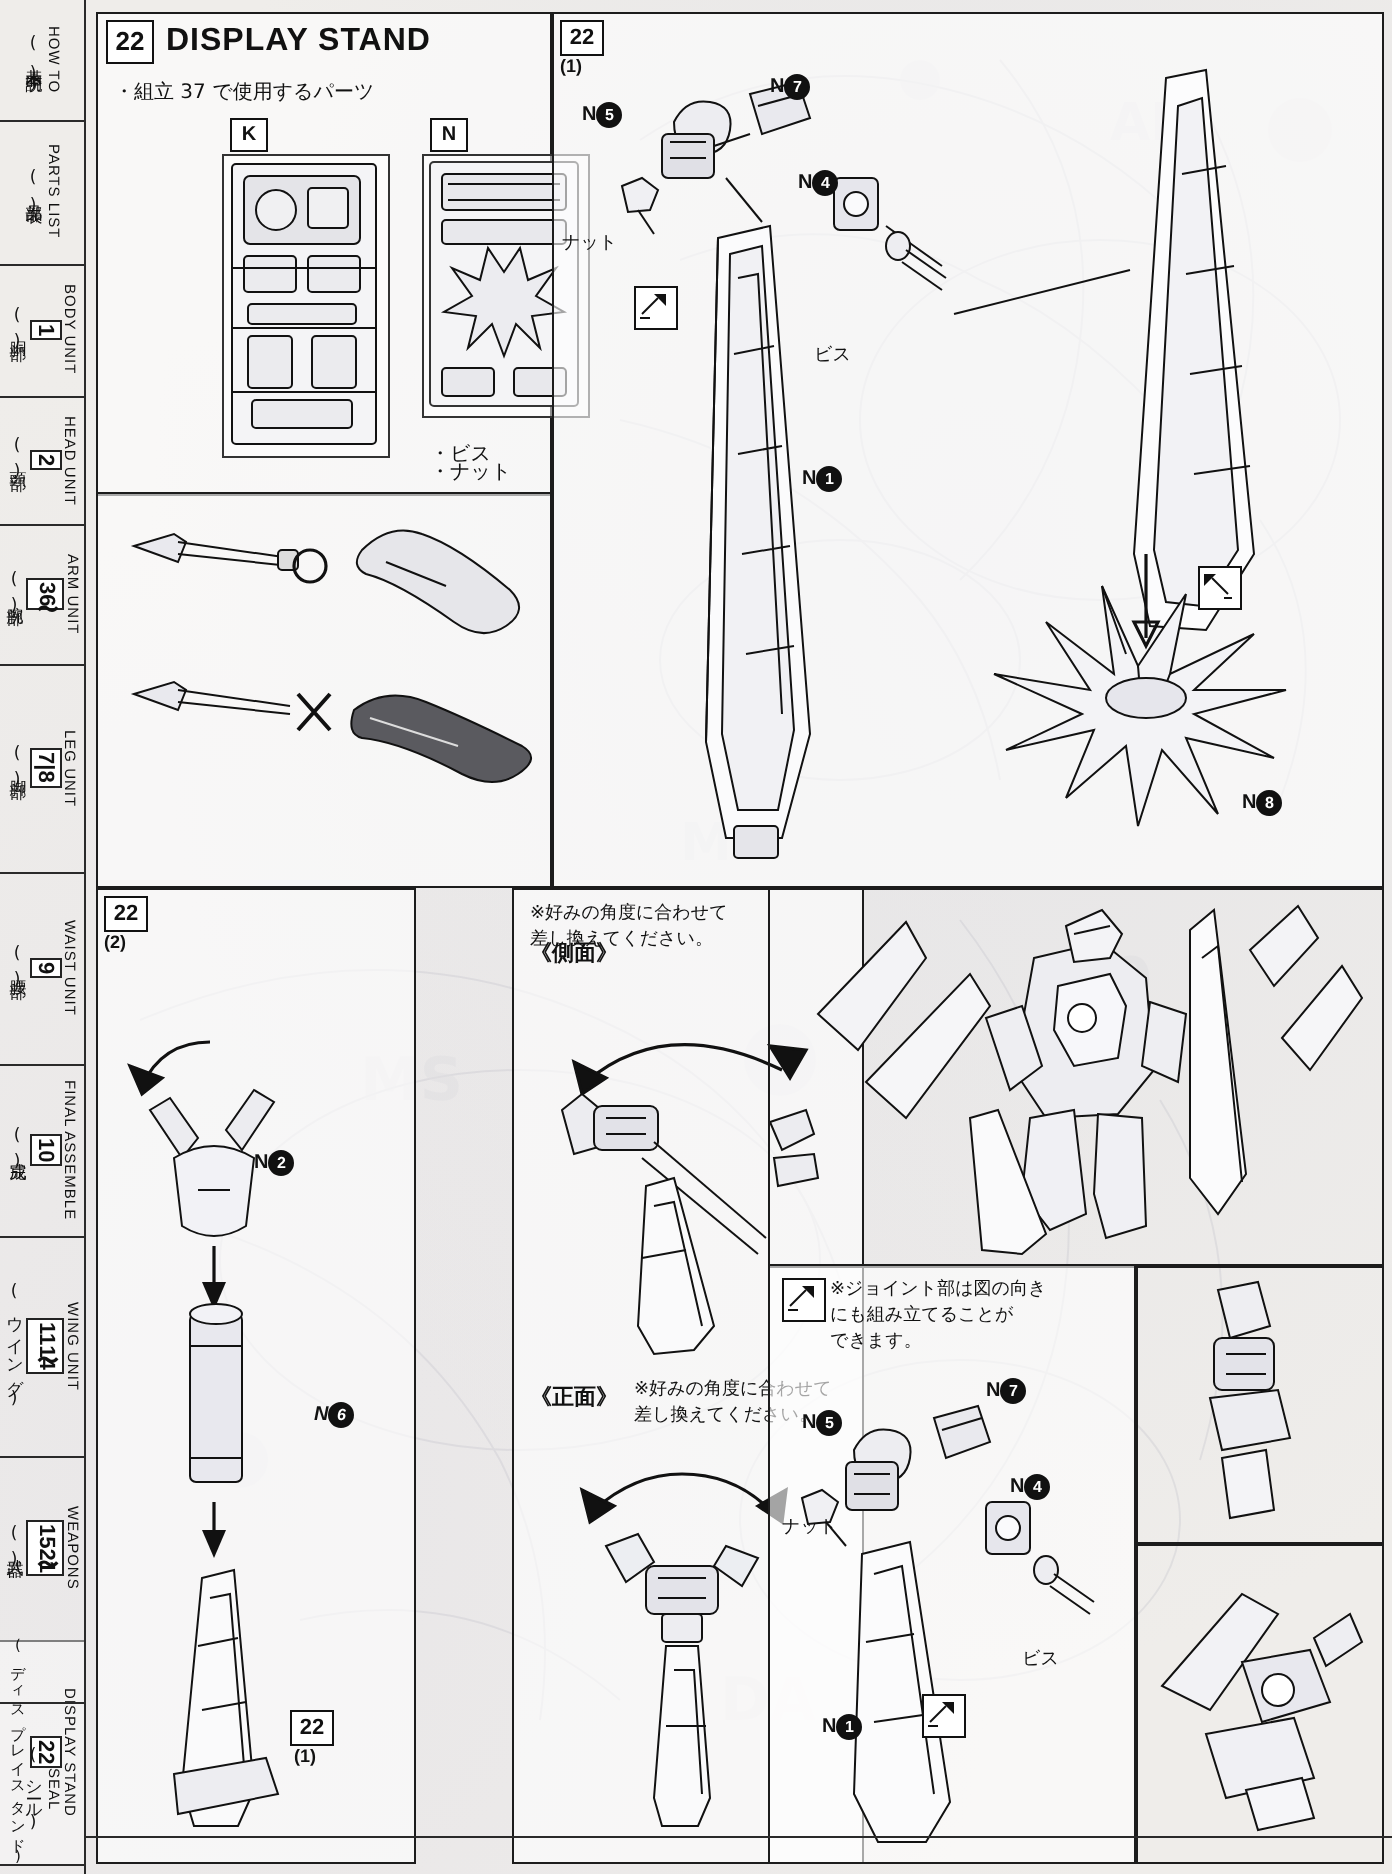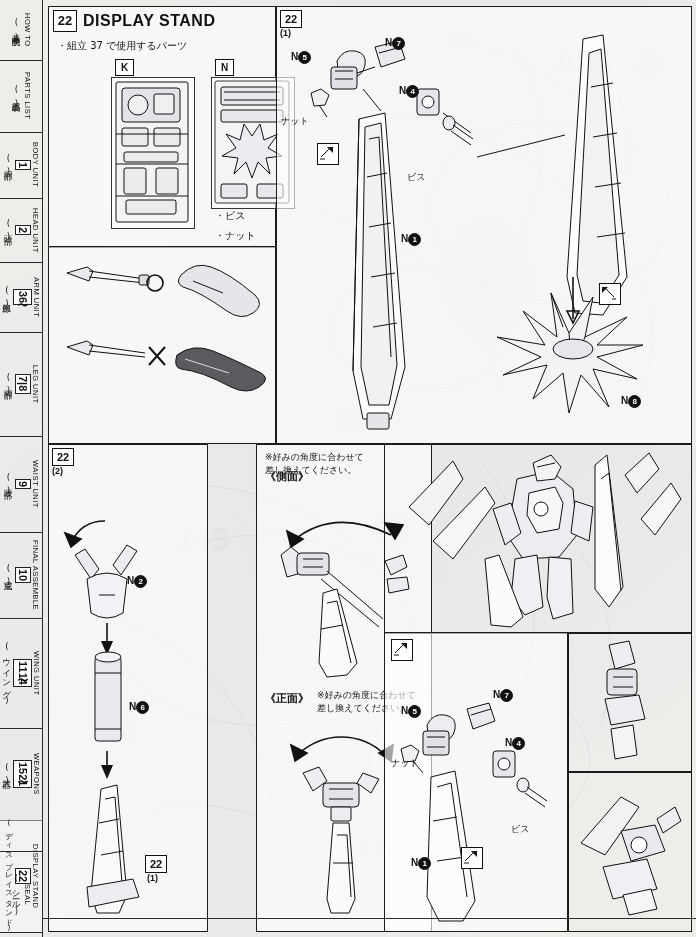--- a/index.html
+++ b/index.html
@@ -288,21 +288,21 @@
           <rect x="9" y="32" width="62" height="12" rx="2" fill="#e8e8ec"></rect>
           <g fill="#ececf0">
             <path d="M40,58 L48,46 L52,62 L66,56 L56,70 L70,78 L54,80 L58,96 L46,84 L40,100 L34,84 L22,96 L26,80 L10,78 L24,70 L14,56 L28,62 L32,46 Z"></path>
           </g>
           <rect x="9" y="106" width="26" height="14" rx="2" fill="#e8e8ec"></rect>
           <rect x="45" y="106" width="26" height="14" rx="2" fill="#e8e8ec"></rect>
         </g>
       </svg>
     </div>
 
-    <div class="label jp" style="left:166px;top:202px;font-size:10px;">・ビス</div>
+    <div class="label jp" style="left:166px;top:213px;font-size:10px;">・ビス</div>
     <div class="label jp" style="left:166px;top:222px;font-size:10px;font-family:Liberation Serif, serif;">・ナット</div>
   </div>
 
   <div class="panel" style="left:48px;top:246px;width:226px;height:196px;">
     <svg style="position:absolute;left:4px;top:4px;" width="218" height="140" viewBox="0 0 218 140">
 
       <g class="ln">
         <path d="M14,22 l20,-6 l6,4 l-4,10 z" fill="#e9e9ee"></path>
         <path d="M36,20 L92,28"></path>
         <path d="M36,26 L92,32"></path>
@@ -460,21 +460,21 @@
         <path d="M44,306 l16,-4 l10,110 l-8,18 l-22,0 l-6,-20 z" fill="#fafafb"></path>
         <path d="M48,316 L58,314 L66,412"></path>
         <path d="M42,340 L62,336 M44,372 L66,368"></path>
         <path d="M30,404 l46,-8 l6,18 l-50,10 z" fill="#ededf1"></path>
       </g>
     </svg>
 
     <div class="callout" style="left:78px;top:130px;">
       <span>N</span><span class="circ">2</span>
     </div>
-    <div class="callout" style="left:80px;top:256px;">
+    <div class="callout" style="left:108px;top:256px;font-style:italic;">
       <span>N</span><span class="circ">6</span>
     </div>
 
     <div class="hdr-num" style="left:96px;top:410px;width:20px;height:16px;line-height:16px;font-size:11px;">22</div>
     <div class="label" style="left:98px;top:428px;font-size:9px;font-weight:bold;">(1)</div>
   </div>
 
   <div class="panel" style="left:208px;top:444px;width:174px;height:486px;margin-left:48px;">
     <div class="note jp" style="left:8px;top:6px;white-space:pre-line;font-size:9px;">※好みの角度に合わせて
 差し換えてください。</div>
@@ -561,20 +561,23 @@
   </div>
 
   <div class="panel" style="left:384px;top:632px;width:182px;height:298px;">
     <div class="arrowico" style="left:6px;top:6px;">
       <svg width="18" height="18" viewBox="0 0 18 18">
           <path class="ln" d="M3,13 L11,5"></path>
           <path d="M9,3 L15,3 L15,9 Z" fill="#111"></path>
           <path class="ln" d="M2,15 L7,15"></path>
         </svg>
     </div>
+    <div class="note jp" style="left:30px;top:6px;white-space:pre-line;font-size:9px;width:146px;">※ジョイント部は図の向き
+にも組み立てることが
+できます。</div>
 
     <svg style="position:absolute;left:6px;top:58px;" width="170" height="234" viewBox="0 0 170 234">
       <g class="ln">
 
         <path d="M10,58 l10,-4 l8,6 l-4,10 l-11,1 z" fill="#f0f0f3"></path>
         <path d="M22,70 L32,82"></path>
 
         <path d="M36,34 q6,-12 18,-10 q12,2 10,14 q-2,12 -14,12 q-14,0 -14,-16 z" fill="#ededf1"></path>
         <rect x="32" y="40" width="26" height="24" rx="3" fill="#e0e0e6"></rect>
         <path d="M36,46 L54,46 M36,56 L54,56"></path>

